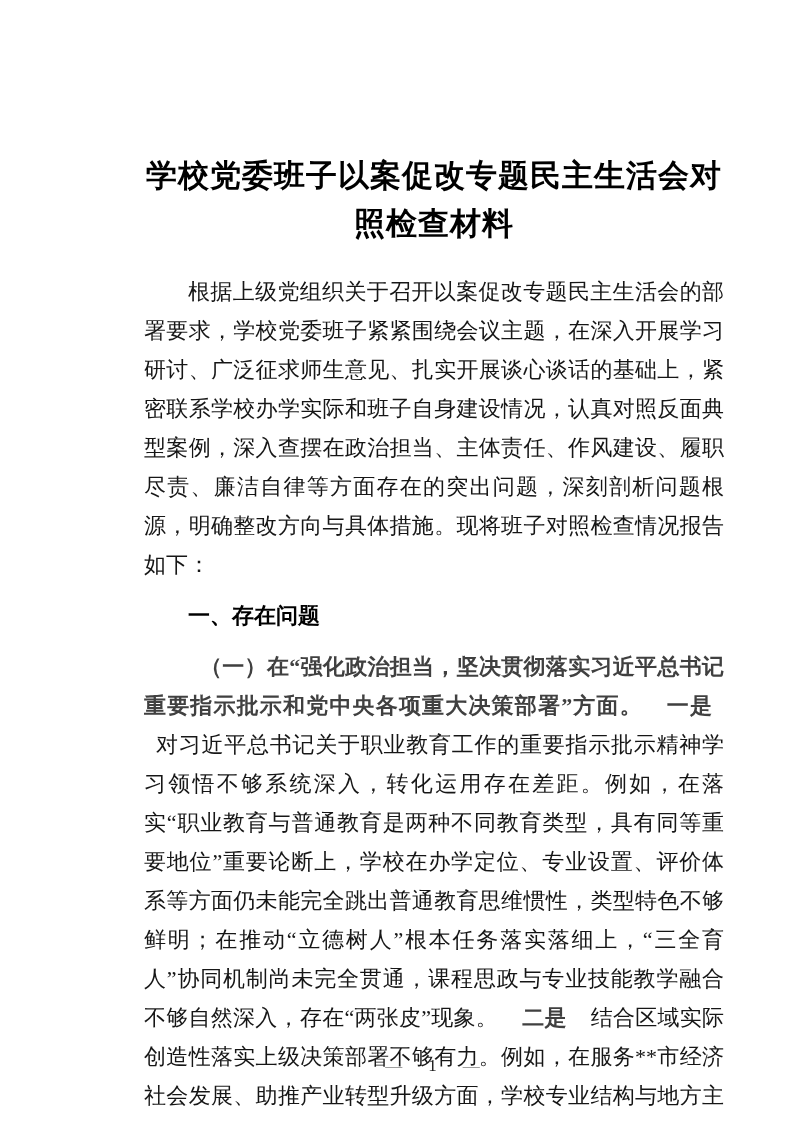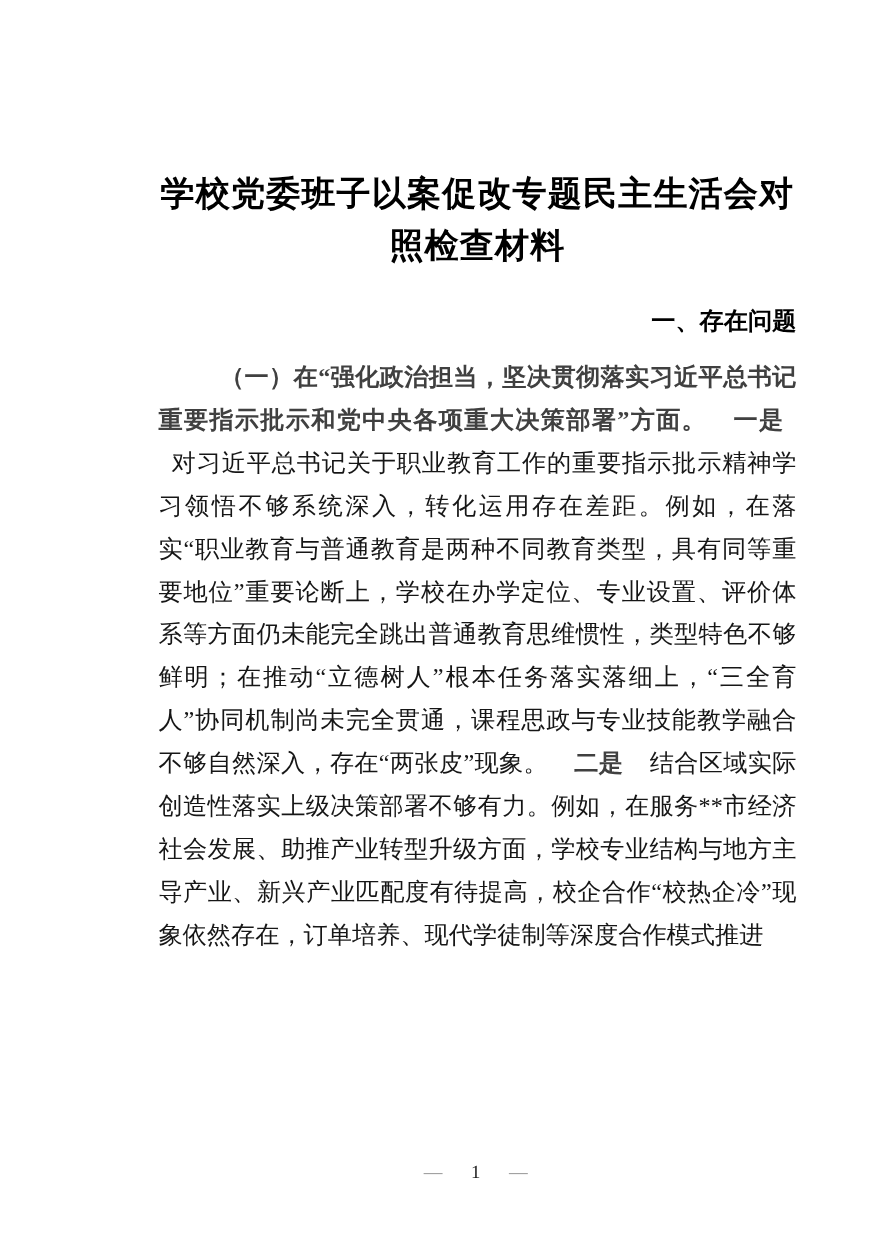--- a/index.html
+++ b/index.html
@@ -37,21 +37,21 @@
   .para {
     text-indent: 2em;
     text-align: justify;
     text-justify: inter-character;
   }
   .section-heading {
     text-indent: 2em;
     font-family: "Liberation Sans", sans-serif;
     font-weight: 700;
     color: #000000;
-    text-align: right;
+    text-align: left;
   }
   .bold-run {
     font-weight: 700;
     color: #404040;
   }
   .page-footer {
     position: absolute;
     left: 0;
     bottom: 58px;
     width: 100%;
@@ -73,20 +73,21 @@
 </head>
 <body>
 
 <div class="page">
   <div class="content">
 
     <h1 class="doc-title">学校党委班子以案促改专题民主生活会对照检查材料</h1>
 
     <div class="body-text">
 
+      <p class="para">根据上级党组织关于召开以案促改专题民主生活会的部署要求，学校党委班子紧紧围绕会议主题，在深入开展学习研讨、广泛征求师生意见、扎实开展谈心谈话的基础上，紧密联系学校办学实际和班子自身建设情况，认真对照反面典型案例，深入查摆在政治担当、主体责任、作风建设、履职尽责、廉洁自律等方面存在的突出问题，深刻剖析问题根源，明确整改方向与具体措施。现将班子对照检查情况报告如下：</p>
 
       <p class="section-heading">一、存在问题</p>
 
       <p class="para"><span class="bold-run">（一）在“强化政治担当，坚决贯彻落实习近平总书记重要指示批示和党中央各项重大决策部署”方面。</span><span class="bold-run">一是</span><span>对习近平总书记关于职业教育工作的重要指示批示精神学习领悟不够系统深入，转化运用存在差距。例如，在落实“职业教育与普通教育是两种不同教育类型，具有同等重要地位”重要论断上，学校在办学定位、专业设置、评价体系等方面仍未能完全跳出普通教育思维惯性，类型特色不够鲜明；在推动“立德树人”根本任务落实落细上，“三全育人”协同机制尚未完全贯通，课程思政与专业技能教学融合不够自然深入，存在“两张皮”现象。</span><span class="bold-run">二是</span><span>结合区域实际创造性落实上级决策部署不够有力。例如，在服务**市经济社会发展、助推产业转型升级方面，学校专业结构与地方主导产业、新兴产业匹配度有待提高，校企合作“校热企冷”现象依然存在，订单培养、现代学徒制等深度合作模式推进</span></p>
 
     </div>
   </div>
 
   <div class="page-footer"><span class="footer-dash">—</span><span class="footer-page-number">1</span><span class="footer-dash">—</span></div>
 </div>

